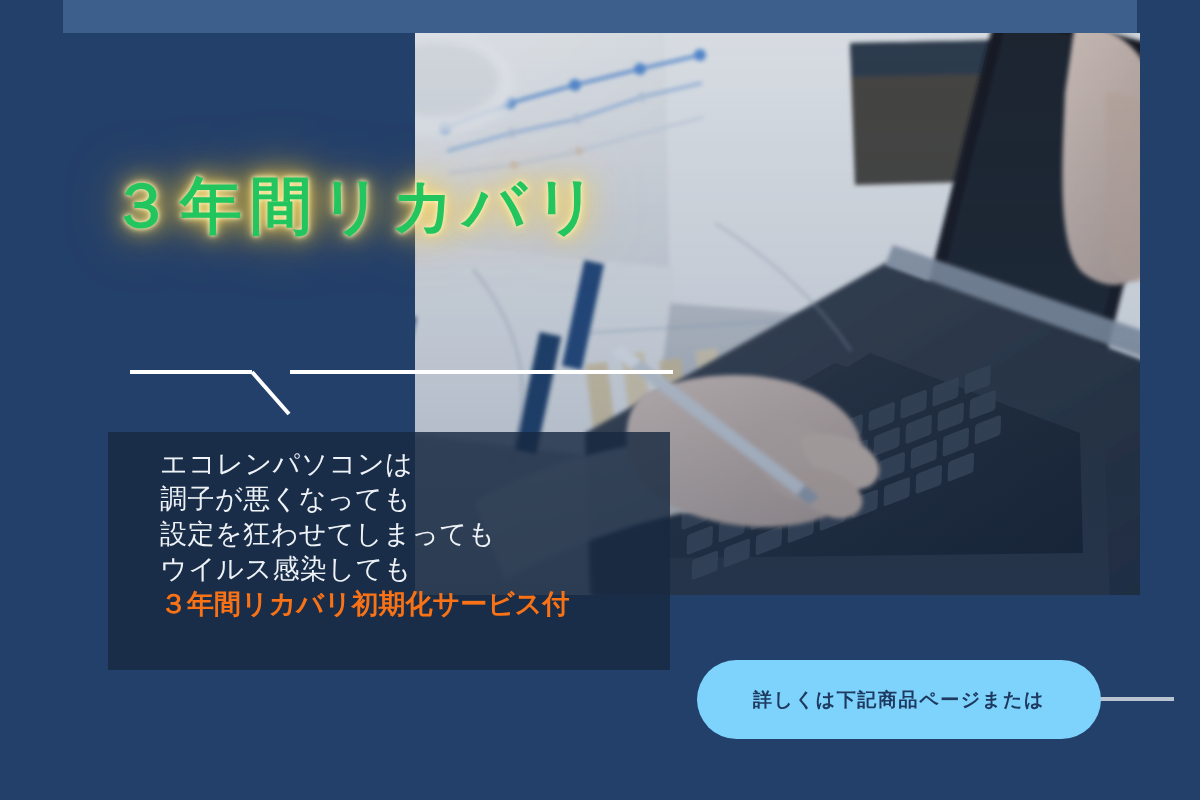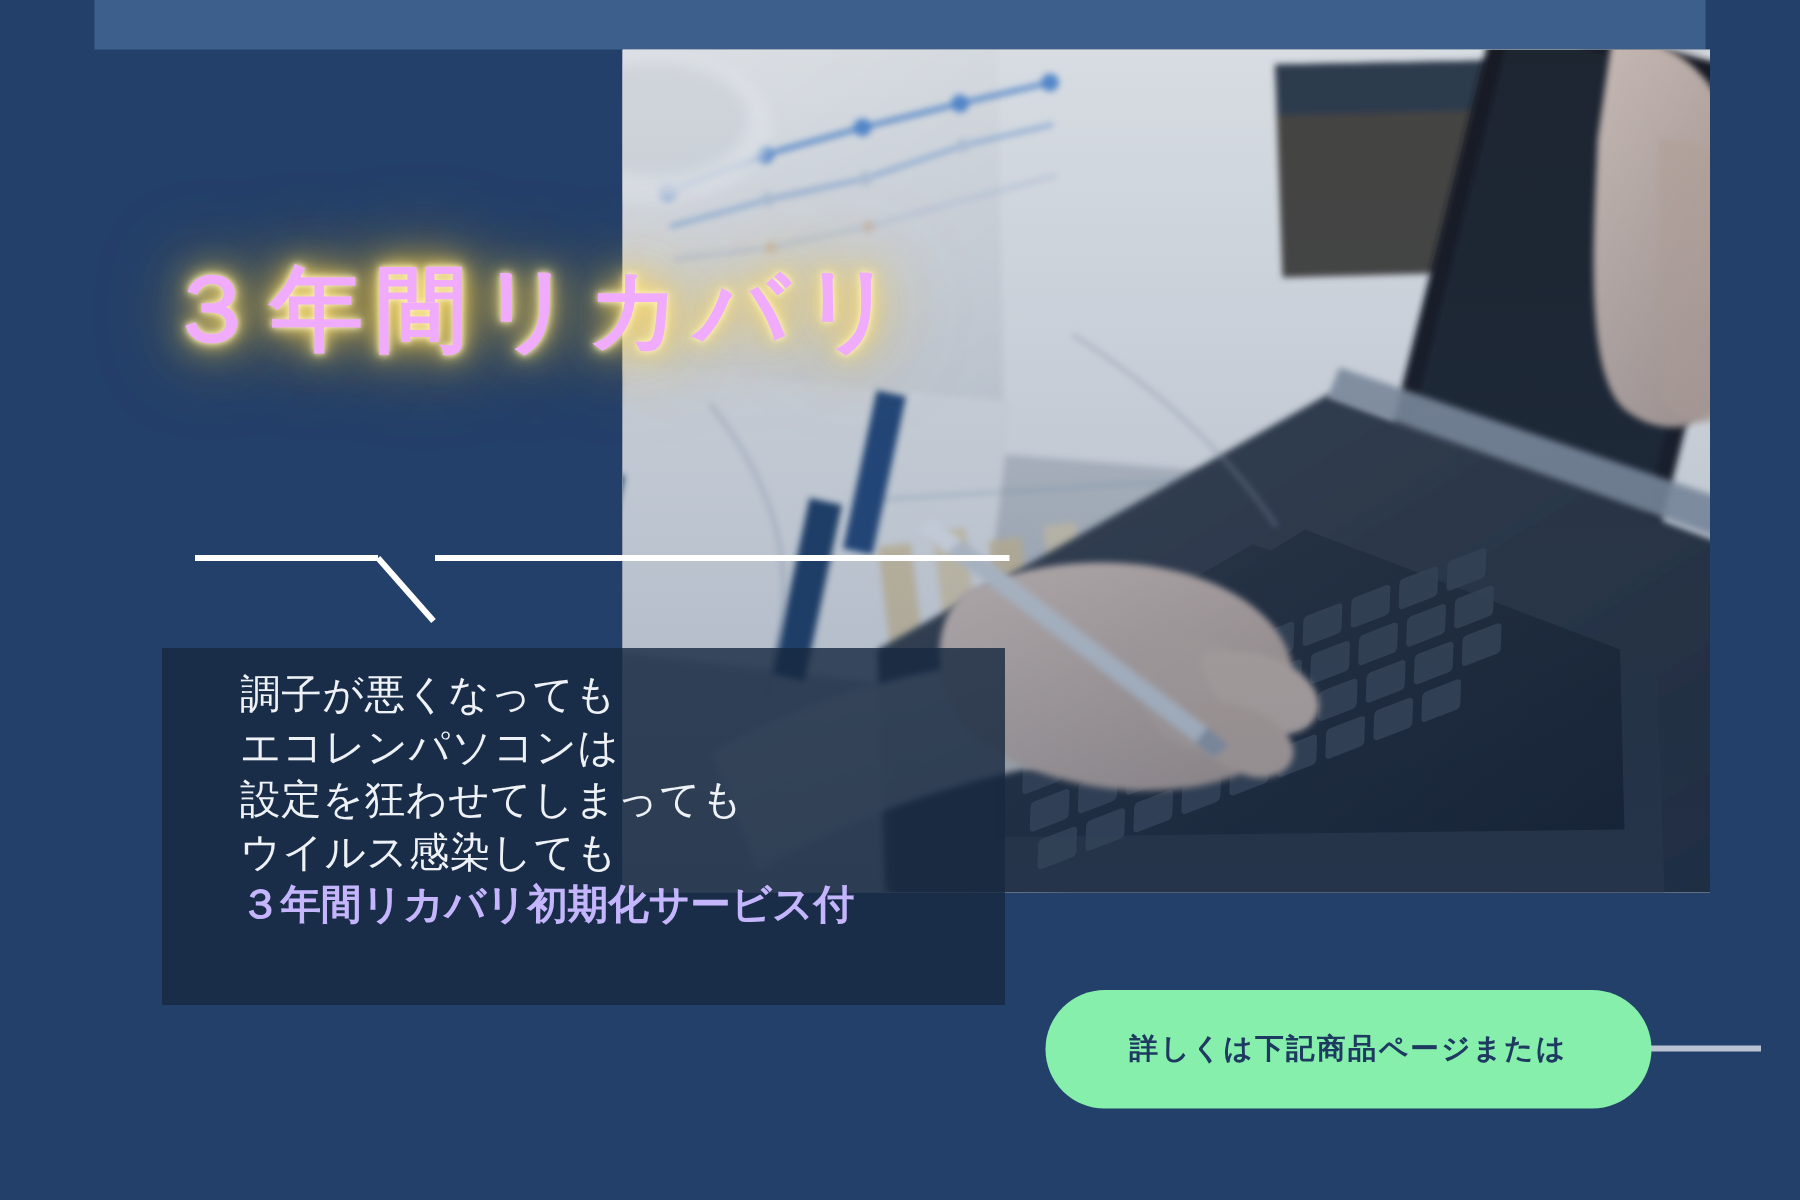--- a/index.html
+++ b/index.html
@@ -33,21 +33,21 @@
   }
 
   
   .headline {
     position:absolute; left:110px; top:160px; width:740px;
     z-index:6;
     font-weight:700;
     font-size:62px;
     line-height:92px;
     letter-spacing:8px;
-    color:#f0abfc;
+    color:#22c55e;
     text-shadow:
       0 0 4px #fff6c9,
       0 0 10px #ffe98a,
       0 0 22px #ffd44d,
       0 0 38px rgba(255,196,40,0.85),
       0 0 60px rgba(255,178,20,0.55);
     white-space:nowrap;
   }
   .headline .hl-line { display:block; }
 
@@ -63,29 +63,29 @@
   }
   .panel-line {
     font-size:27px;
     line-height:35px;
     font-weight:500;
     color:#eef2f7;
     white-space:nowrap;
     letter-spacing:0.5px;
   }
   .panel-line.accent {
-    color:#c4b5fd;
+    color:#f97316;
     font-weight:700;
     letter-spacing:0px;
   }
 
   
   .pill {
     position:absolute; left:697px; top:660px; width:404px; height:79px;
-    background:#86efac;
+    background:#7dd3fc;
     border-radius:40px;
     z-index:9;
     display:flex; flex-direction:column;
     align-items:center; justify-content:center;
   }
   .pill-line {
     font-size:19px;
     line-height:27px;
     font-weight:700;
     color:#1e3a60;
@@ -314,22 +314,22 @@
     <line x1="130" y1="372" x2="252" y2="372" stroke="#ffffff" stroke-width="4"></line>
     <line x1="252" y1="372" x2="289" y2="414" stroke="#ffffff" stroke-width="4"></line>
     <line x1="290" y1="372" x2="673" y2="372" stroke="#ffffff" stroke-width="4"></line>
   </svg>
 
   <div class="headline">
     <span class="hl-line">３年間リカバリ</span>
   </div>
 
   <div class="text-panel">
+    <div class="panel-line">エコレンパソコンは</div>
     <div class="panel-line">調子が悪くなっても</div>
-    <div class="panel-line">エコレンパソコンは</div>
     <div class="panel-line">設定を狂わせてしまっても</div>
     <div class="panel-line">ウイルス感染しても</div>
     <div class="panel-line accent">３年間リカバリ初期化サービス付</div>
   </div>
 
   <div class="pill-tail"></div>
 
   <div class="pill">
     <div class="pill-line">詳しくは下記商品ページまたは</div>
   </div>

